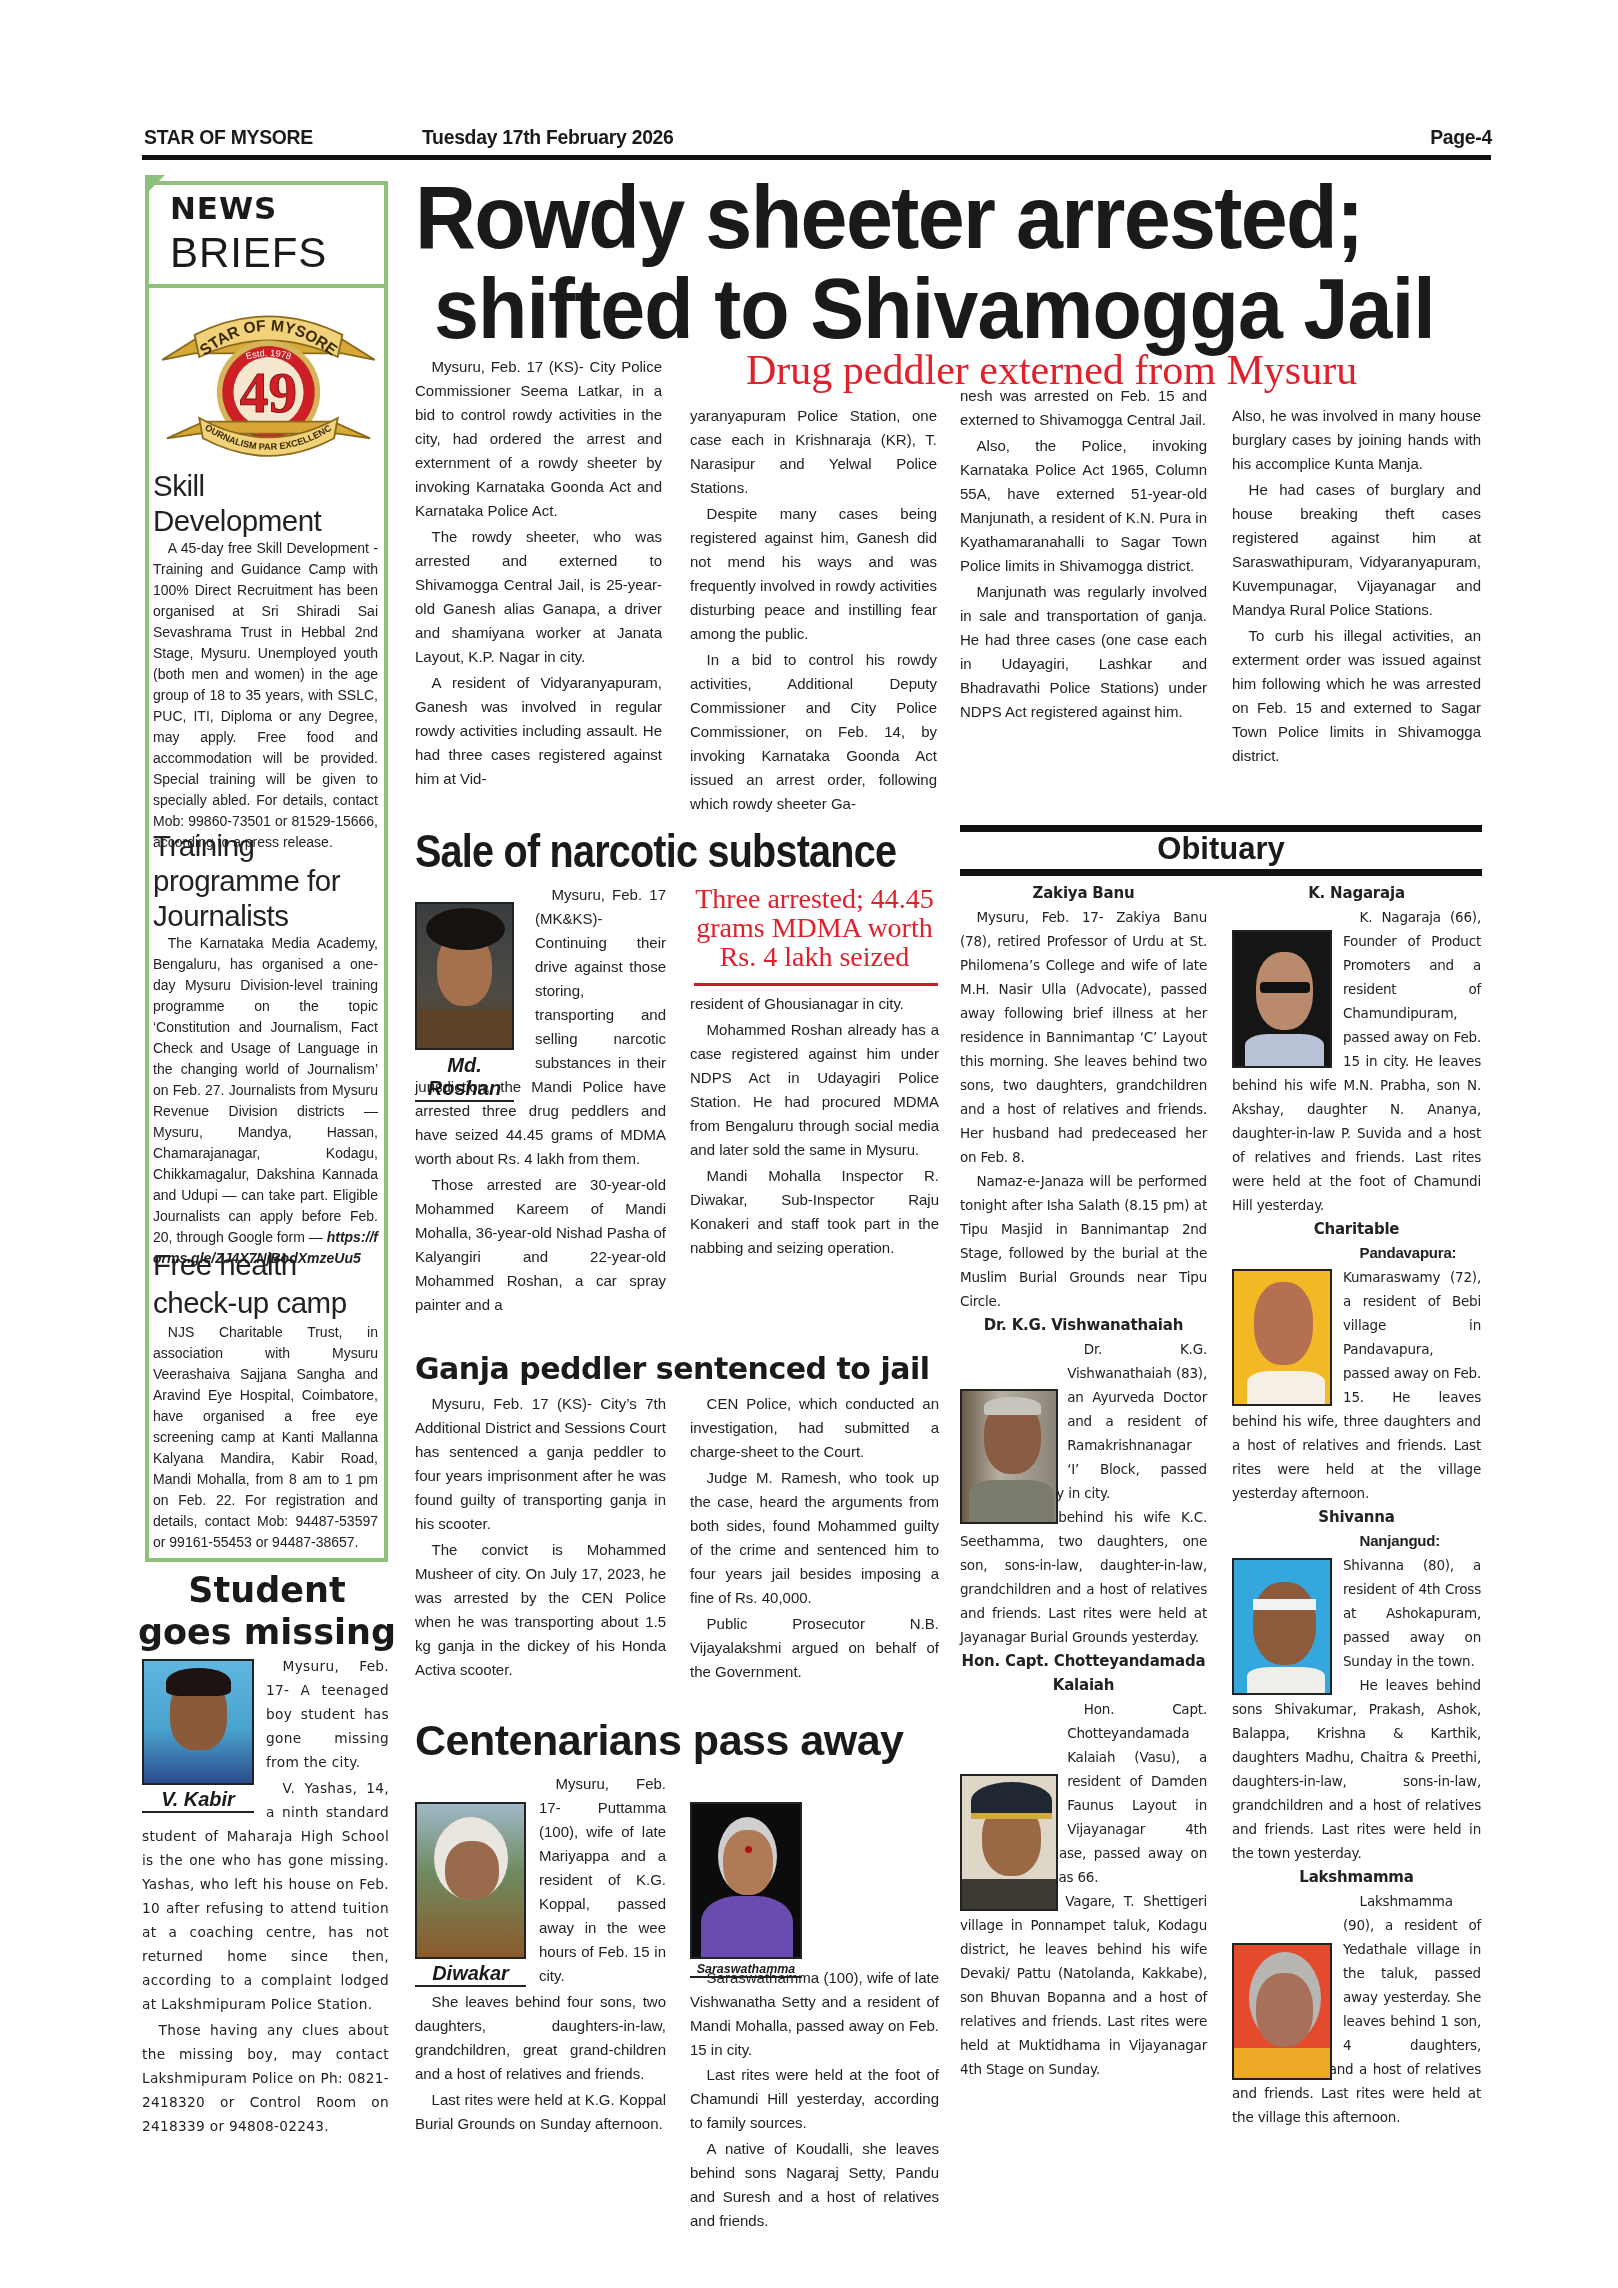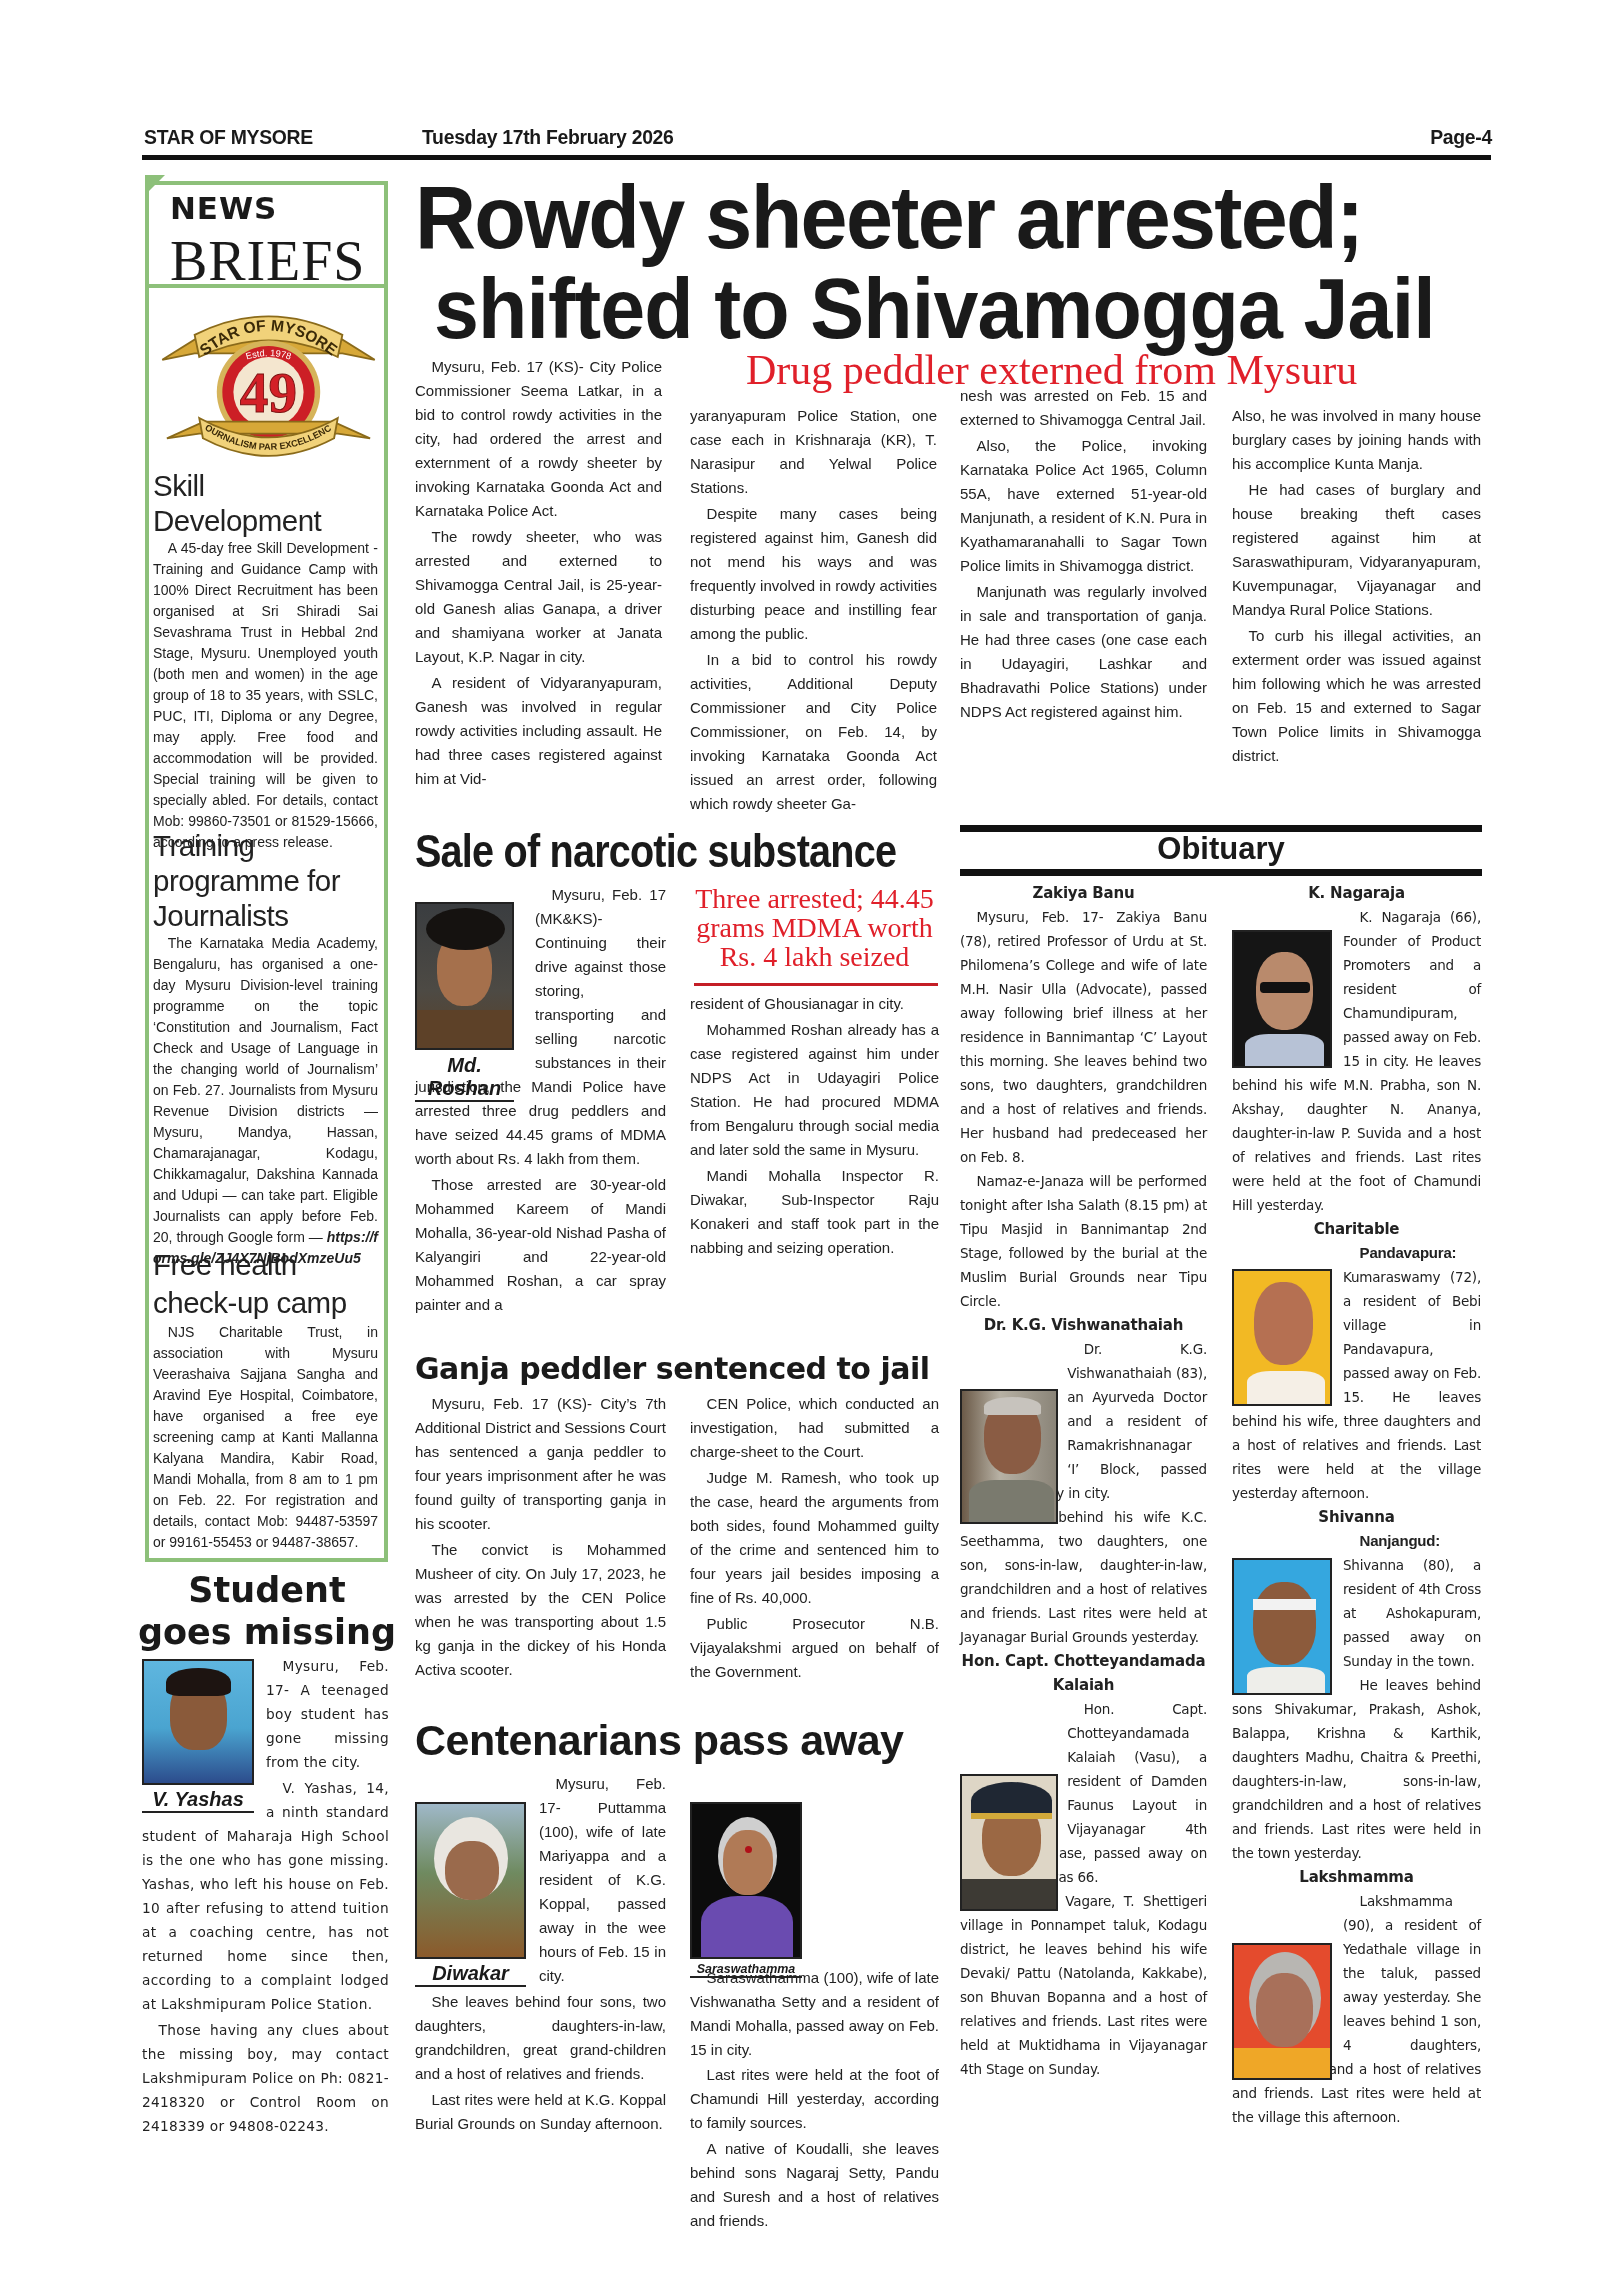--- a/index.html
+++ b/index.html
@@ -15,21 +15,21 @@
   .mast-left { left:144px; }
   .mast-date { left:422px; }
   .mast-page { right:127px; }
   .mast-rule { position:absolute; left:142px; top:155px; width:1349px; height:4.6px; background:#111; }
 
   
   .briefs-box { position:absolute; left:145px; top:181px; width:243px; height:1381px; border:4.6px solid #8dc07a; box-sizing:border-box; }
   .briefs-head { position:absolute; left:145px; top:181px; width:243px; height:107px; border-bottom:4.6px solid #8dc07a; box-sizing:border-box; }
   .briefs-tri { position:absolute; left:145px; top:175px; width:0; height:0; border-top:20px solid #8dc07a; border-right:20px solid transparent; }
   .briefs-news { position:absolute; left:170px; top:190px; font-weight:bold; font-size:31px; letter-spacing:0.9px; font-family:"DejaVu Sans", sans-serif; }
-  .briefs-briefs { position:absolute; left:170px; top:229px; font-size:56px; font-family:Liberation Serif, serif; letter-spacing:0.9px; }
+  .briefs-briefs { position:absolute; left:170px; top:229px; font-size:42px; font-family:Liberation Sans, sans-serif; letter-spacing:0.9px; }
   .brief-title { font-family:"Liberation Sans", sans-serif; font-size:29.5px; line-height:35px; color:#222; letter-spacing:-0.5px; }
   .brief-text { font-size:14px; line-height:21px; text-align:justify; color:#222; }
   .brief-text p { text-indent:14.8px; }
 
   
   .logo { position:absolute; left:153px; top:309px; width:231px; height:157px; }
 
   
   .headline1 { position:absolute; left:415px; top:171px; font-weight:bold; font-size:89px; letter-spacing:-1.8px; line-height:92px; white-space:nowrap; font-family:"Liberation Sans", sans-serif; transform:scaleX(0.95); transform-origin:left top; }
   .headline2 { position:absolute; left:434px; top:264px; font-weight:bold; font-size:85px; letter-spacing:-0.9px; line-height:89px; white-space:nowrap; font-family:"Liberation Sans", sans-serif; transform:scaleX(0.95); transform-origin:left top; }
@@ -113,21 +113,21 @@
 <div class="abs body-text" style="left:142px; top:1654px; width:247px; font-family:'DejaVu Sans', sans-serif; font-size:13.7px; letter-spacing:0.3px;">
   <div style="float:left; width:113px; height:148px; margin:5.5px 11px 3.7px 0;"></div>
   <p>Mysuru, Feb. 17- A teenaged boy student has gone missing from the city.</p>
   <p>V. Yashas, 14, a ninth standard student of Maharaja High School is the one who has gone missing. Yashas, who left his house on Feb. 10 after refusing to attend tuition at a coaching centre, has not returned home since then, according to a complaint lodged at Lakshmipuram Police Station.</p>
   <p>Those having any clues about the missing boy, may contact Lakshmipuram Police on Ph: 0821-2418320 or Control Room on 2418339 or 94808-02243.</p>
 </div>
 <div class="photo" style="left:142px; top:1659px; width:112px; height:126px; background:linear-gradient(180deg,#5fb6df 0%,#4aa4d0 55%,#2c4c8c 100%);">
   <div style="position:absolute; left:26px; top:14.8px; width:57px; height:74px; border-radius:45% 45% 40% 40%; background:#8a5a3a;"></div>
   <div style="position:absolute; left:22px; top:7.4px; width:65px; height:28px; border-radius:50% 50% 20% 20%; background:#1d1411;"></div>
 </div>
-<div class="caption" style="left:142px; top:1788px; width:112px;">V. Yashas</div>
+<div class="caption" style="left:142px; top:1788px; width:112px;">V. Kabir</div>
 
 <div class="headline1">Rowdy sheeter arrested;</div>
 <div class="headline2">shifted to Shivamogga Jail</div>
 <div class="kicker-red">Drug peddler externed from Mysuru</div>
 
 <div class="abs body-text" style="left:415px; top:355px; width:247px;">
   <p>Mysuru, Feb. 17 (KS)- City Police Commissioner Seema Latkar, in a bid to control rowdy activities in the city, had ordered the arrest and externment of a rowdy sheeter by invoking Karnataka Goonda Act and Karnataka Police Act.</p>
   <p>The rowdy sheeter, who was arrested and externed to Shivamogga Central Jail, is 25-year-old Ganesh alias Ganapa, a driver and shamiyana worker at Janata Layout, K.P. Nagar in city.</p>
   <p>A resident of Vidyaranyapuram, Ganesh was involved in regular rowdy activities including assault. He had three cases registered against him at Vid-</p>
 </div>

